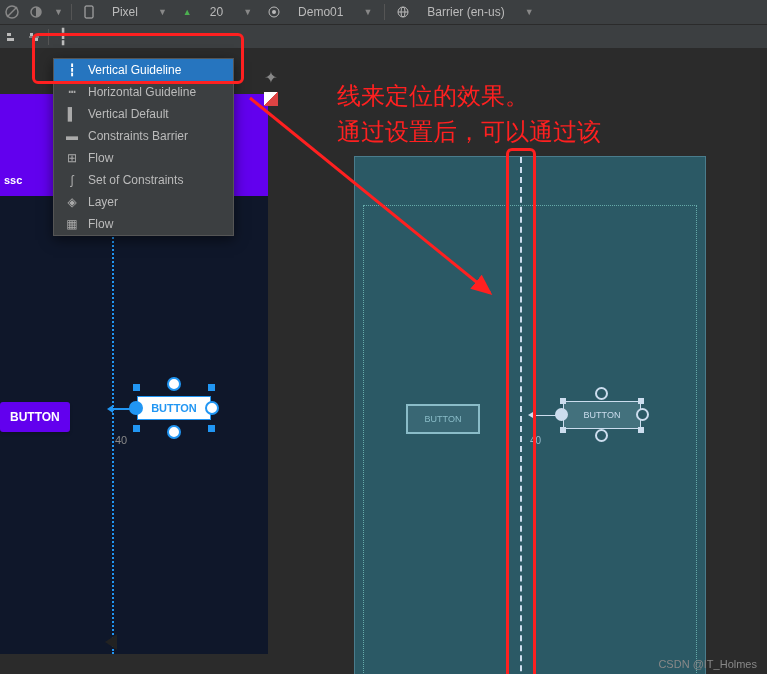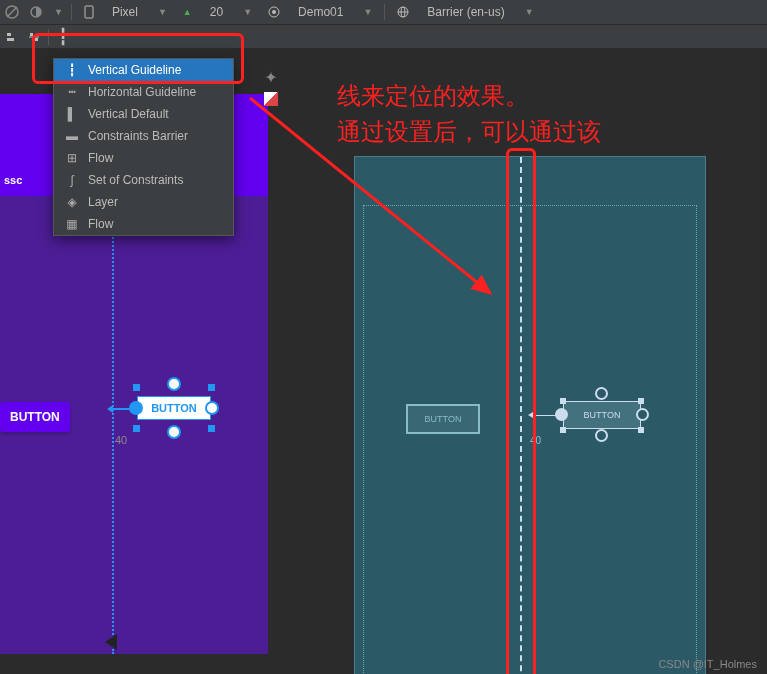--- a/index.html
+++ b/index.html
@@ -55,21 +55,21 @@
       position: relative;
       background: #2b2b2b;
     }
     
     .design-surface {
       position: absolute;
       left: 0;
       top: 46px;
       width: 268px;
       height: 560px;
-      background: #4c1d95;
+      background: #0f172a;
     }
     .purple-appbar {
       position: absolute;
       top: 0;
       left: 0;
       right: 0;
       height: 102px;
       background: #6200ee;
     }
     .purple-title {

